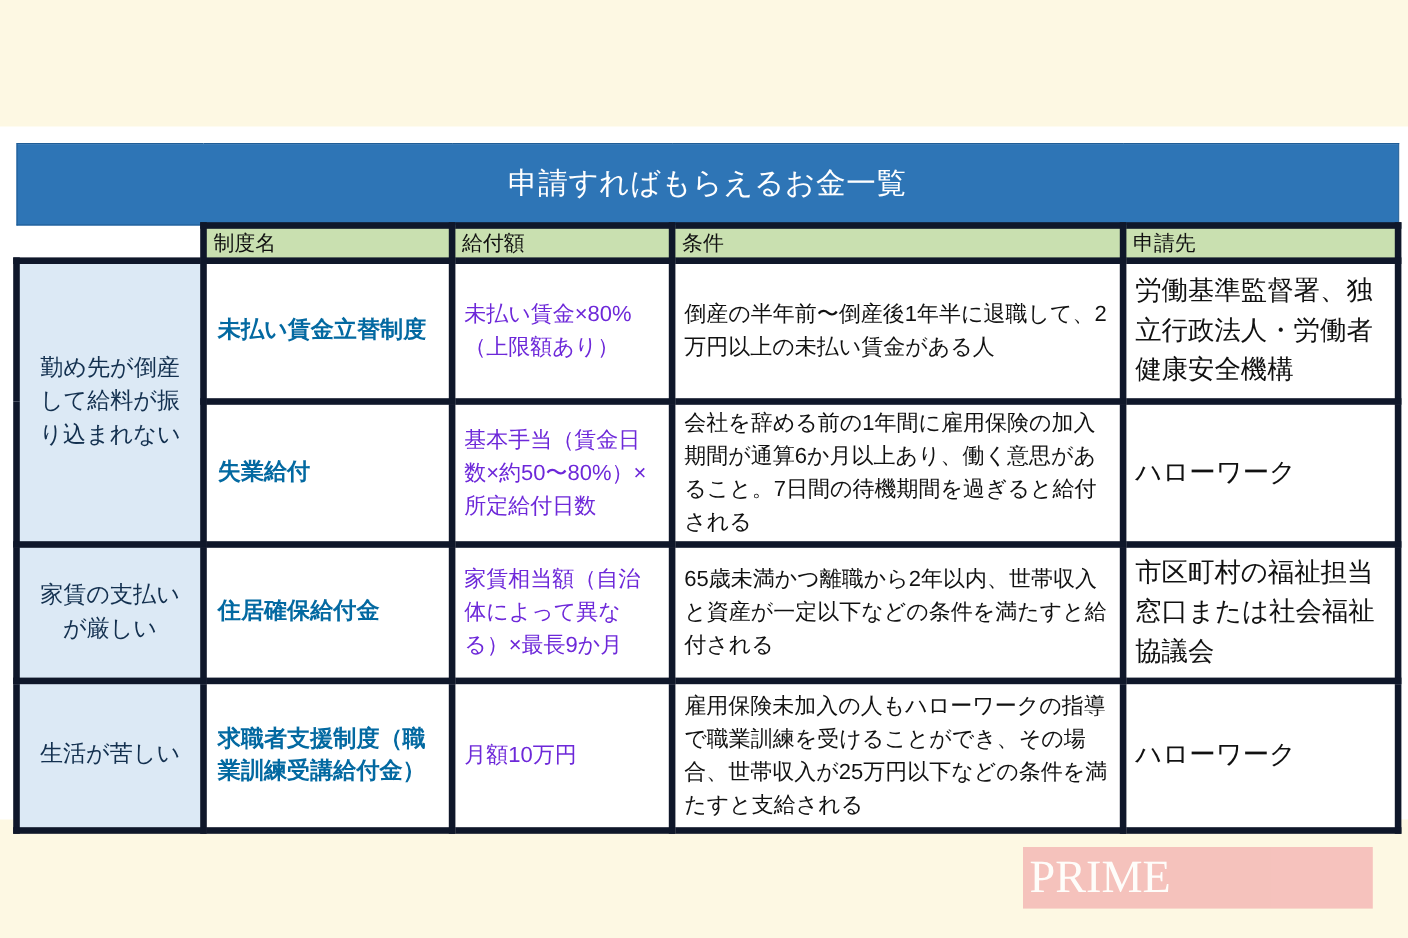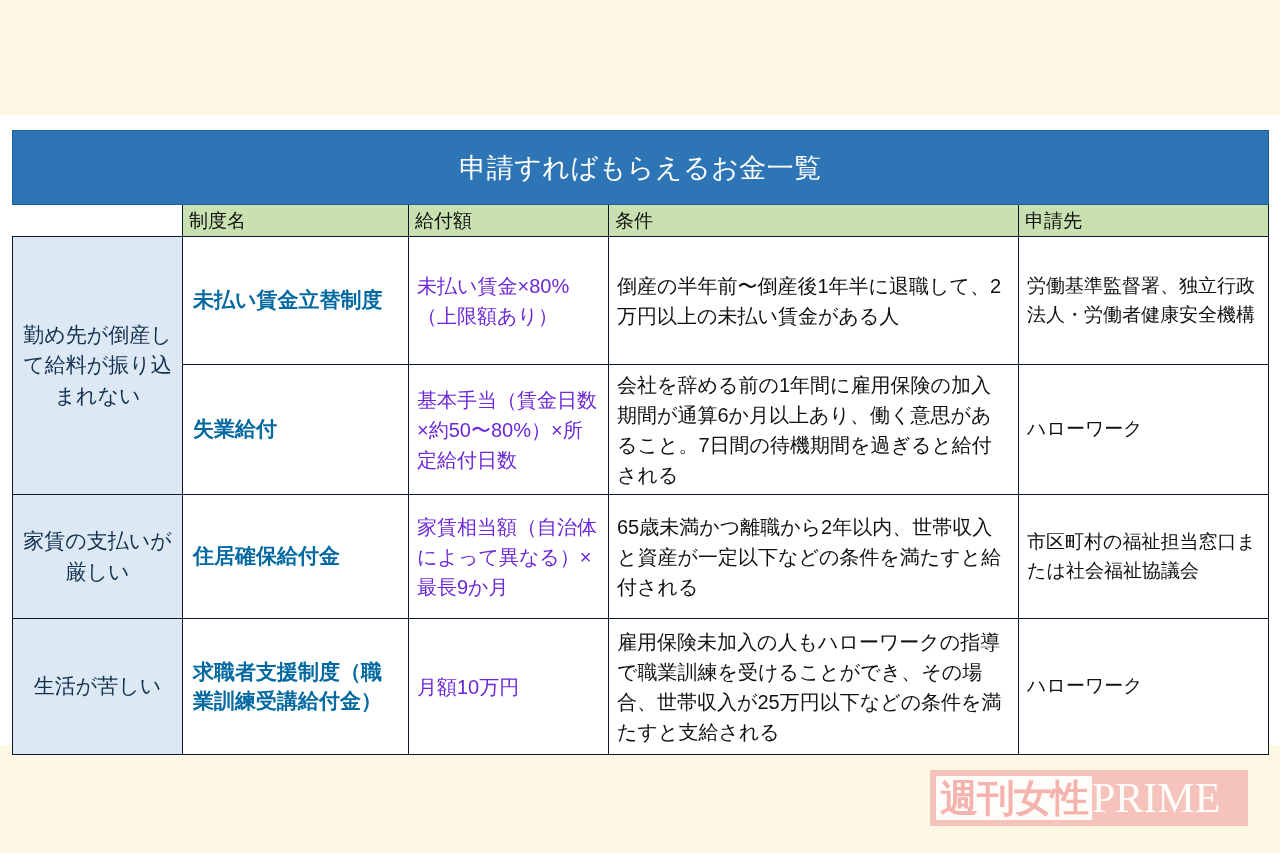--- a/index.html
+++ b/index.html
@@ -33,21 +33,21 @@
   }
 
   table.money-table {
     border-collapse: collapse;
     table-layout: fixed;
     width: 1256px;
   }
 
   table.money-table td,
   table.money-table th {
-    border: 1px solid #0f172a;
+    border: 6px solid #0f172a;
     padding: 0;
     vertical-align: middle;
     box-sizing: border-box;
   }
 
   
   .title-bar {
     background: #2e75b6;
     border: 1px solid #1f5d96 !important;
     color: #ffffff;
@@ -103,21 +103,21 @@
   .cond-cell {
     color: #111111;
     font-size: 20px;
     line-height: 1.5;
     padding: 2px 8px !important;
     background: #ffffff;
     vertical-align: middle;
   }
   .where-cell {
     color: #111111;
-    font-size: 19px;
+    font-size: 24px;
     line-height: 1.5;
     padding: 2px 8px !important;
     background: #ffffff;
     vertical-align: middle;
   }
 
   
   .row-1 { height: 128px; }
   .row-2 { height: 130px; }
   .row-3 { height: 124px; }
@@ -213,15 +213,14 @@
       <td class="name-cell">求職者支援制度（職業訓練受講給付金）</td>
       <td class="amount-cell">月額10万円</td>
       <td class="cond-cell">雇用保険未加入の人もハローワークの指導で職業訓練を受けることができ、その場合、世帯収入が25万円以下などの条件を満たすと支給される</td>
       <td class="where-cell">ハローワーク</td>
     </tr>
   </tbody>
     </table>
 </div>
 
 <div id="watermark">
-  <span class="jp-box">週刊女性</span>
   <span class="prime-text">PRIME</span>
 </div>
 
 </body></html>

